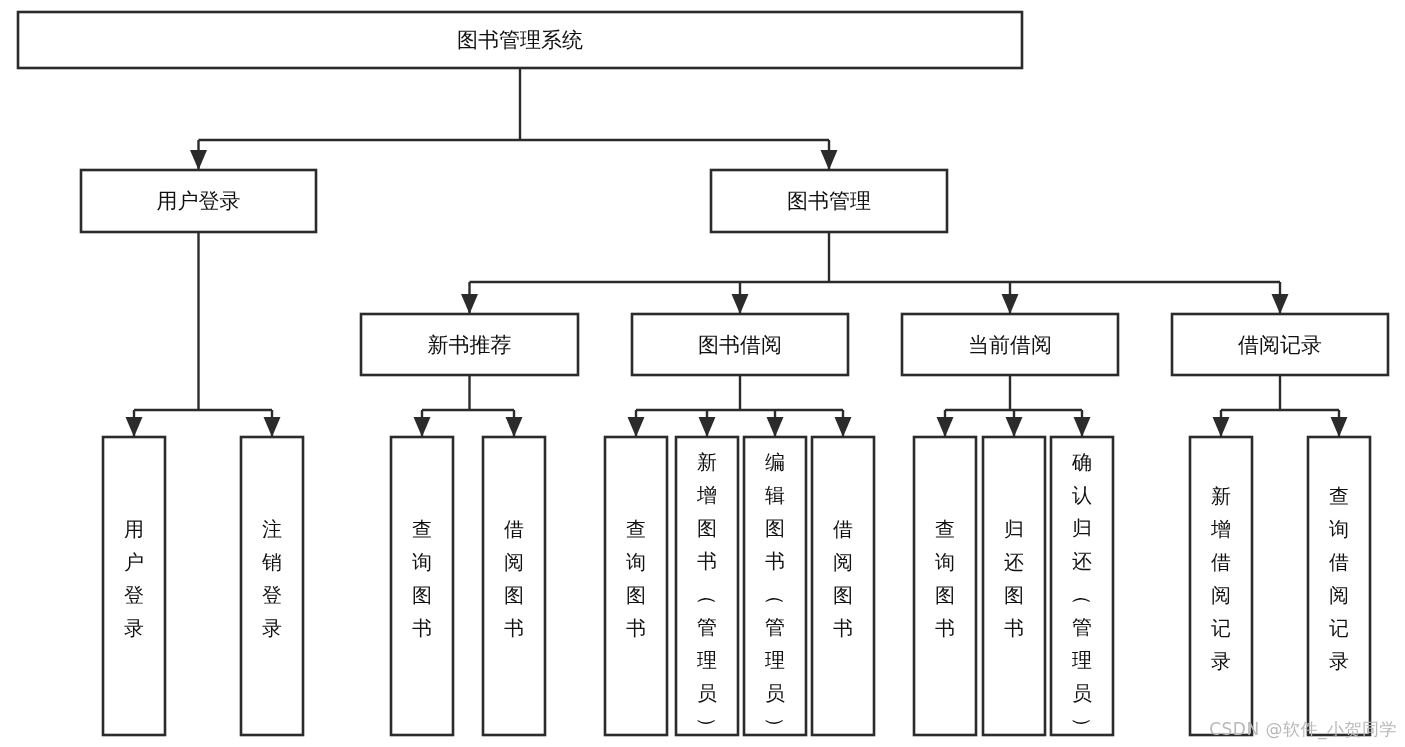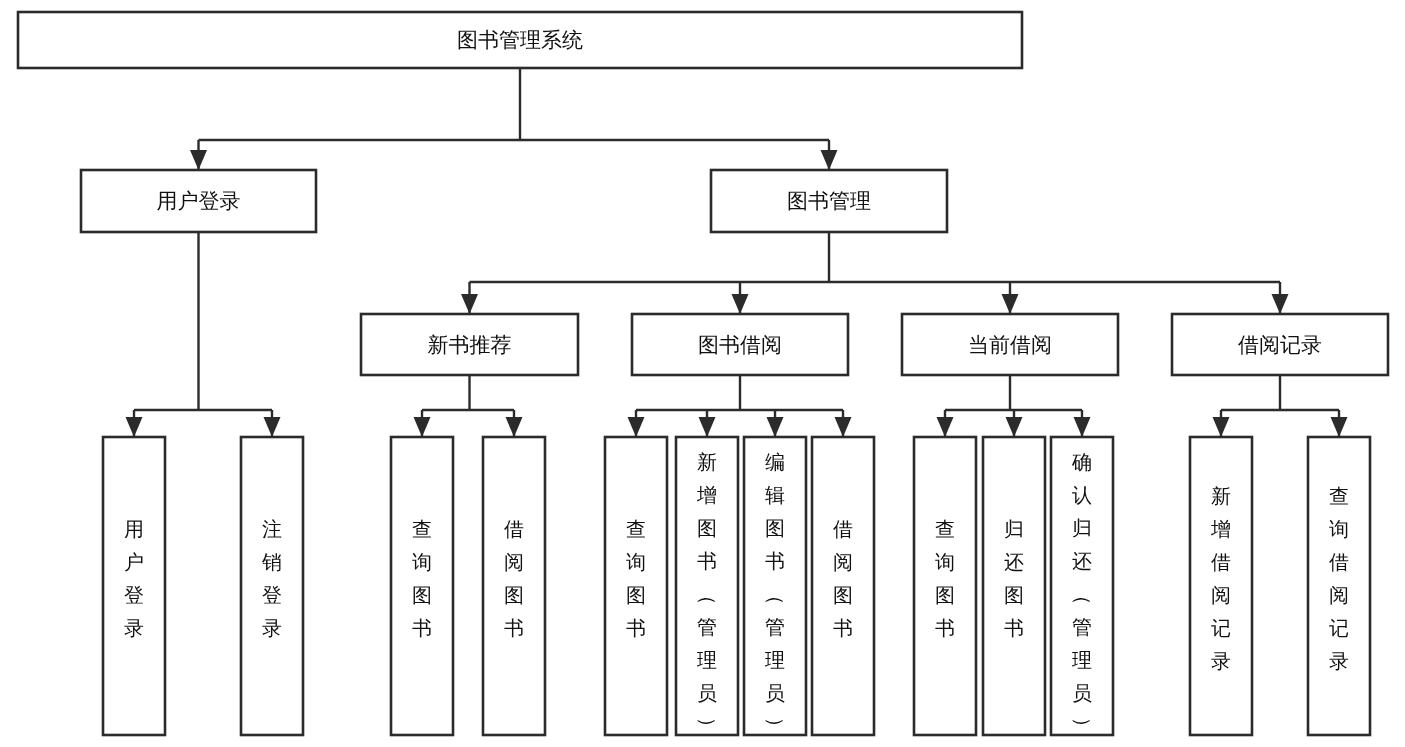--- a/index.html
+++ b/index.html
@@ -298,13 +298,14 @@
             <text x="1339" y="503.4" class="node-label-v">查</text>
             <text x="1339" y="536.4" class="node-label-v">询</text>
             <text x="1339" y="569.4" class="node-label-v">借</text>
             <text x="1339" y="602.4" class="node-label-v">阅</text>
             <text x="1339" y="635.4" class="node-label-v">记</text>
             <text x="1339" y="668.4" class="node-label-v">录</text>
           </g>
         </g>
       </g>
   </svg>
+  <div class="watermark">CSDN @软件_小贺同学</div>
 </div>
 
 </body></html>

